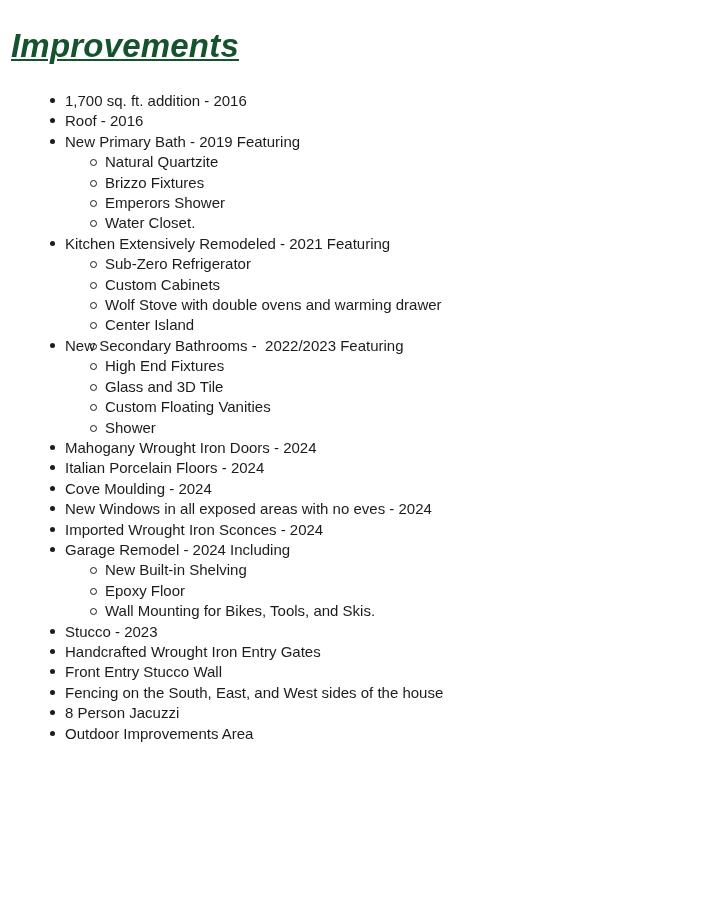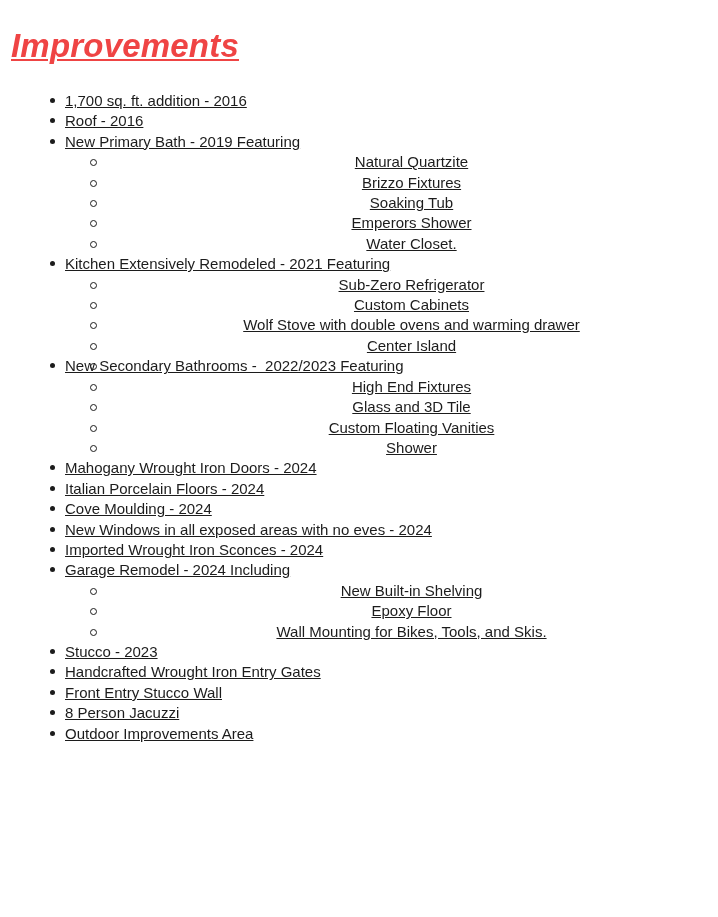--- a/index.html
+++ b/index.html
@@ -19,21 +19,21 @@
     height: 917px;
     background: #ffffff;
     box-sizing: border-box;
   }
   .page-title {
     margin: 26px 0 0 11px;
     font-size: 33px;
     line-height: 40px;
     font-weight: bold;
     font-style: italic;
-    color: #ef4444;
+    color: #14532d;
     text-decoration: underline;
     text-decoration-thickness: 2px;
     text-underline-offset: 2px;
     letter-spacing: 0.2px;
   }
   ul.improvements {
     list-style: none;
     margin: 25px 0 0 0;
     padding: 0;
     font-size: 15px;
@@ -44,21 +44,20 @@
     margin: 0;
     padding: 0;
   }
   li.l1 {
     position: relative;
     padding-left: 65px;
   }
   li.l2 {
     position: relative;
     padding-left: 40px; 
-    text-align: center;
   }
   .dot {
     position: absolute;
     left: 50px;
     top: 7px;
     width: 5px;
     height: 5px;
     border-radius: 50%;
     background: #1c1c1c;
   }
@@ -68,35 +67,33 @@
     top: 7px;
     width: 5px;
     height: 5px;
     border-radius: 50%;
     border: 1.3px solid #1c1c1c;
     background: transparent;
     box-sizing: content-box;
   }
   .txt {
     white-space: pre-wrap;
-    text-decoration: underline;
   }
 </style>
 </head>
 <body>
 
 <div class="page">
   <h1 class="page-title">Improvements</h1>
   <ul class="improvements" id="improvements-list">
       <li class="l1"><span class="dot"></span><span class="txt">1,700 sq. ft. addition - 2016</span></li>
       <li class="l1"><span class="dot"></span><span class="txt">Roof - 2016</span></li>
       <li class="l1"><span class="dot"></span><span class="txt">New Primary Bath - 2019 Featuring</span><ul class="sub">
           <li class="l2"><span class="circle"></span><span class="txt">Natural Quartzite</span></li>
           <li class="l2"><span class="circle"></span><span class="txt">Brizzo Fixtures</span></li>
-          <li class="l2"><span class="circle"></span><span class="txt">Soaking Tub</span></li>
           <li class="l2"><span class="circle"></span><span class="txt">Emperors Shower</span></li>
           <li class="l2"><span class="circle"></span><span class="txt">Water Closet.</span></li>
         </ul></li>
       <li class="l1"><span class="dot"></span><span class="txt">Kitchen Extensively Remodeled - 2021 Featuring</span><ul class="sub">
           <li class="l2"><span class="circle"></span><span class="txt">Sub-Zero Refrigerator</span></li>
           <li class="l2"><span class="circle"></span><span class="txt">Custom Cabinets</span></li>
           <li class="l2"><span class="circle"></span><span class="txt">Wolf Stove with double ovens and warming drawer</span></li>
           <li class="l2"><span class="circle"></span><span class="txt">Center Island</span></li>
           <li class="l2"><span class="circle"></span></li>
         </ul></li>
@@ -112,16 +109,17 @@
       <li class="l1"><span class="dot"></span><span class="txt">New Windows in all exposed areas with no eves - 2024</span></li>
       <li class="l1"><span class="dot"></span><span class="txt">Imported Wrought Iron Sconces - 2024</span></li>
       <li class="l1"><span class="dot"></span><span class="txt">Garage Remodel - 2024 Including</span><ul class="sub">
           <li class="l2"><span class="circle"></span><span class="txt">New Built-in Shelving</span></li>
           <li class="l2"><span class="circle"></span><span class="txt">Epoxy Floor</span></li>
           <li class="l2"><span class="circle"></span><span class="txt">Wall Mounting for Bikes, Tools, and Skis.</span></li>
         </ul></li>
       <li class="l1"><span class="dot"></span><span class="txt">Stucco - 2023</span></li>
       <li class="l1"><span class="dot"></span><span class="txt">Handcrafted Wrought Iron Entry Gates</span></li>
       <li class="l1"><span class="dot"></span><span class="txt">Front Entry Stucco Wall</span></li>
+      <li class="l1"><span class="dot"></span><span class="txt">Fencing on the South, East, and West sides of the house</span></li>
       <li class="l1"><span class="dot"></span><span class="txt">8 Person Jacuzzi</span></li>
       <li class="l1"><span class="dot"></span><span class="txt">Outdoor Improvements Area</span></li>
     </ul>
 </div>
 
 </body></html>

